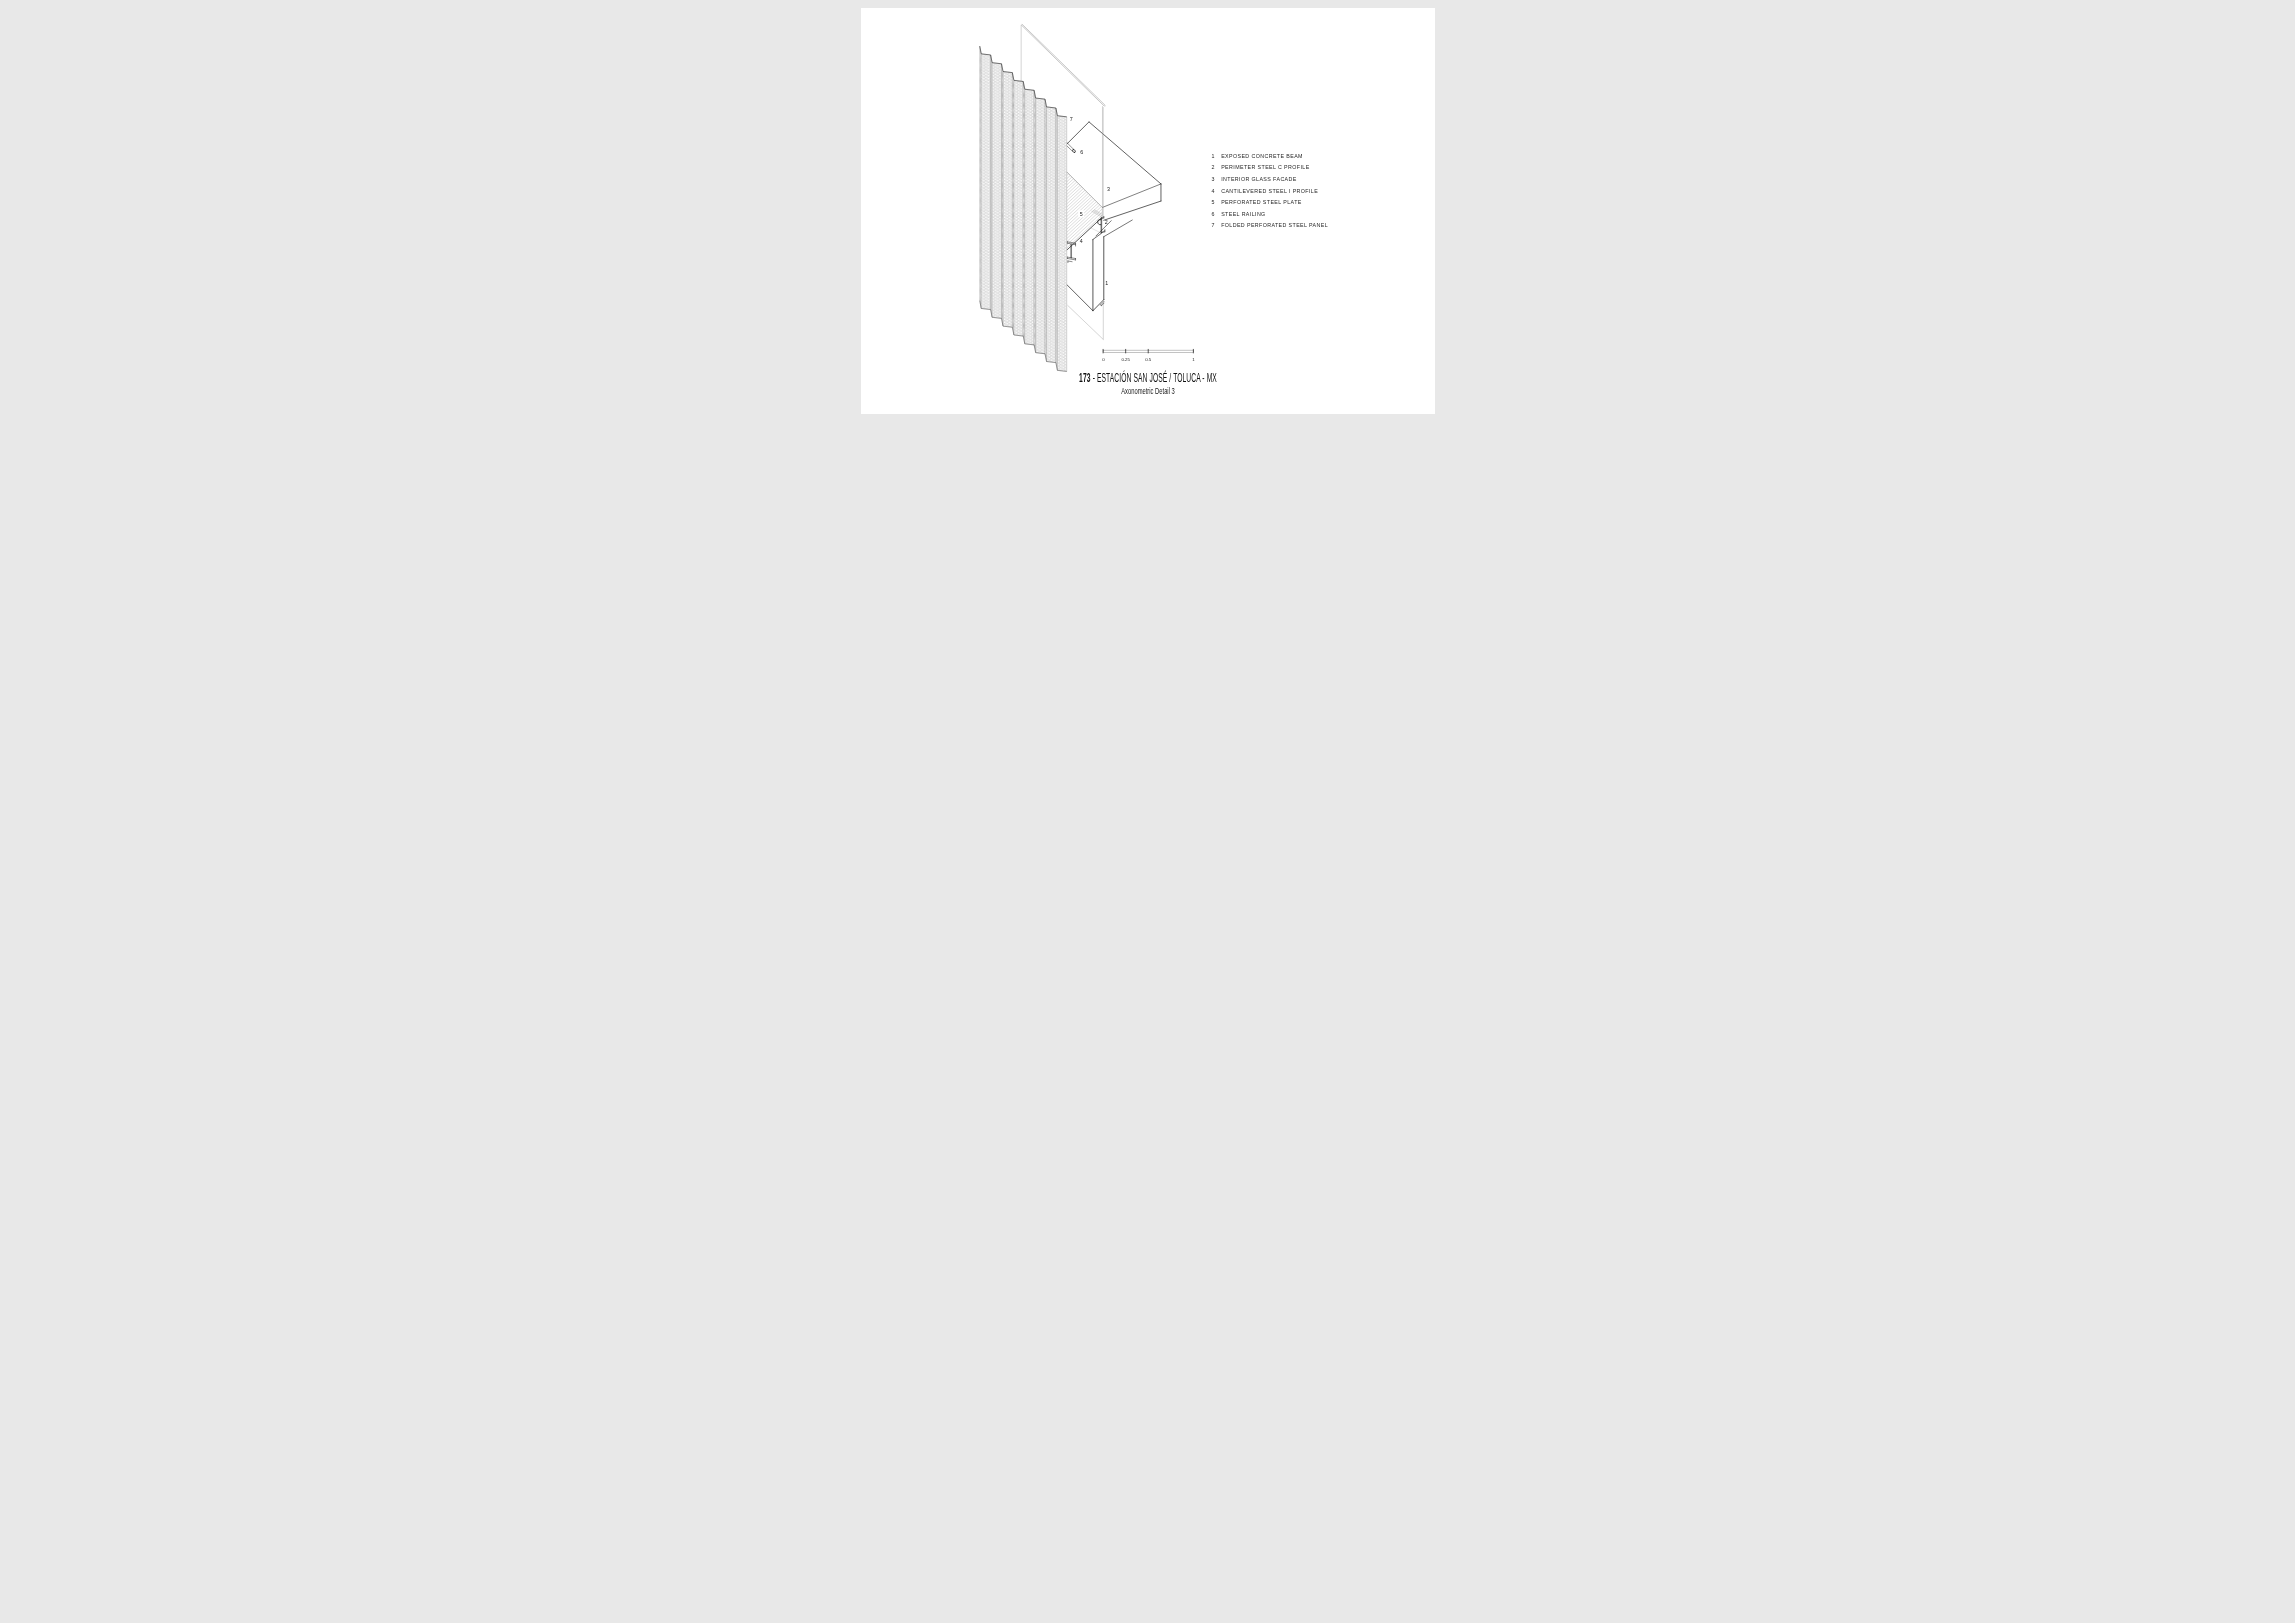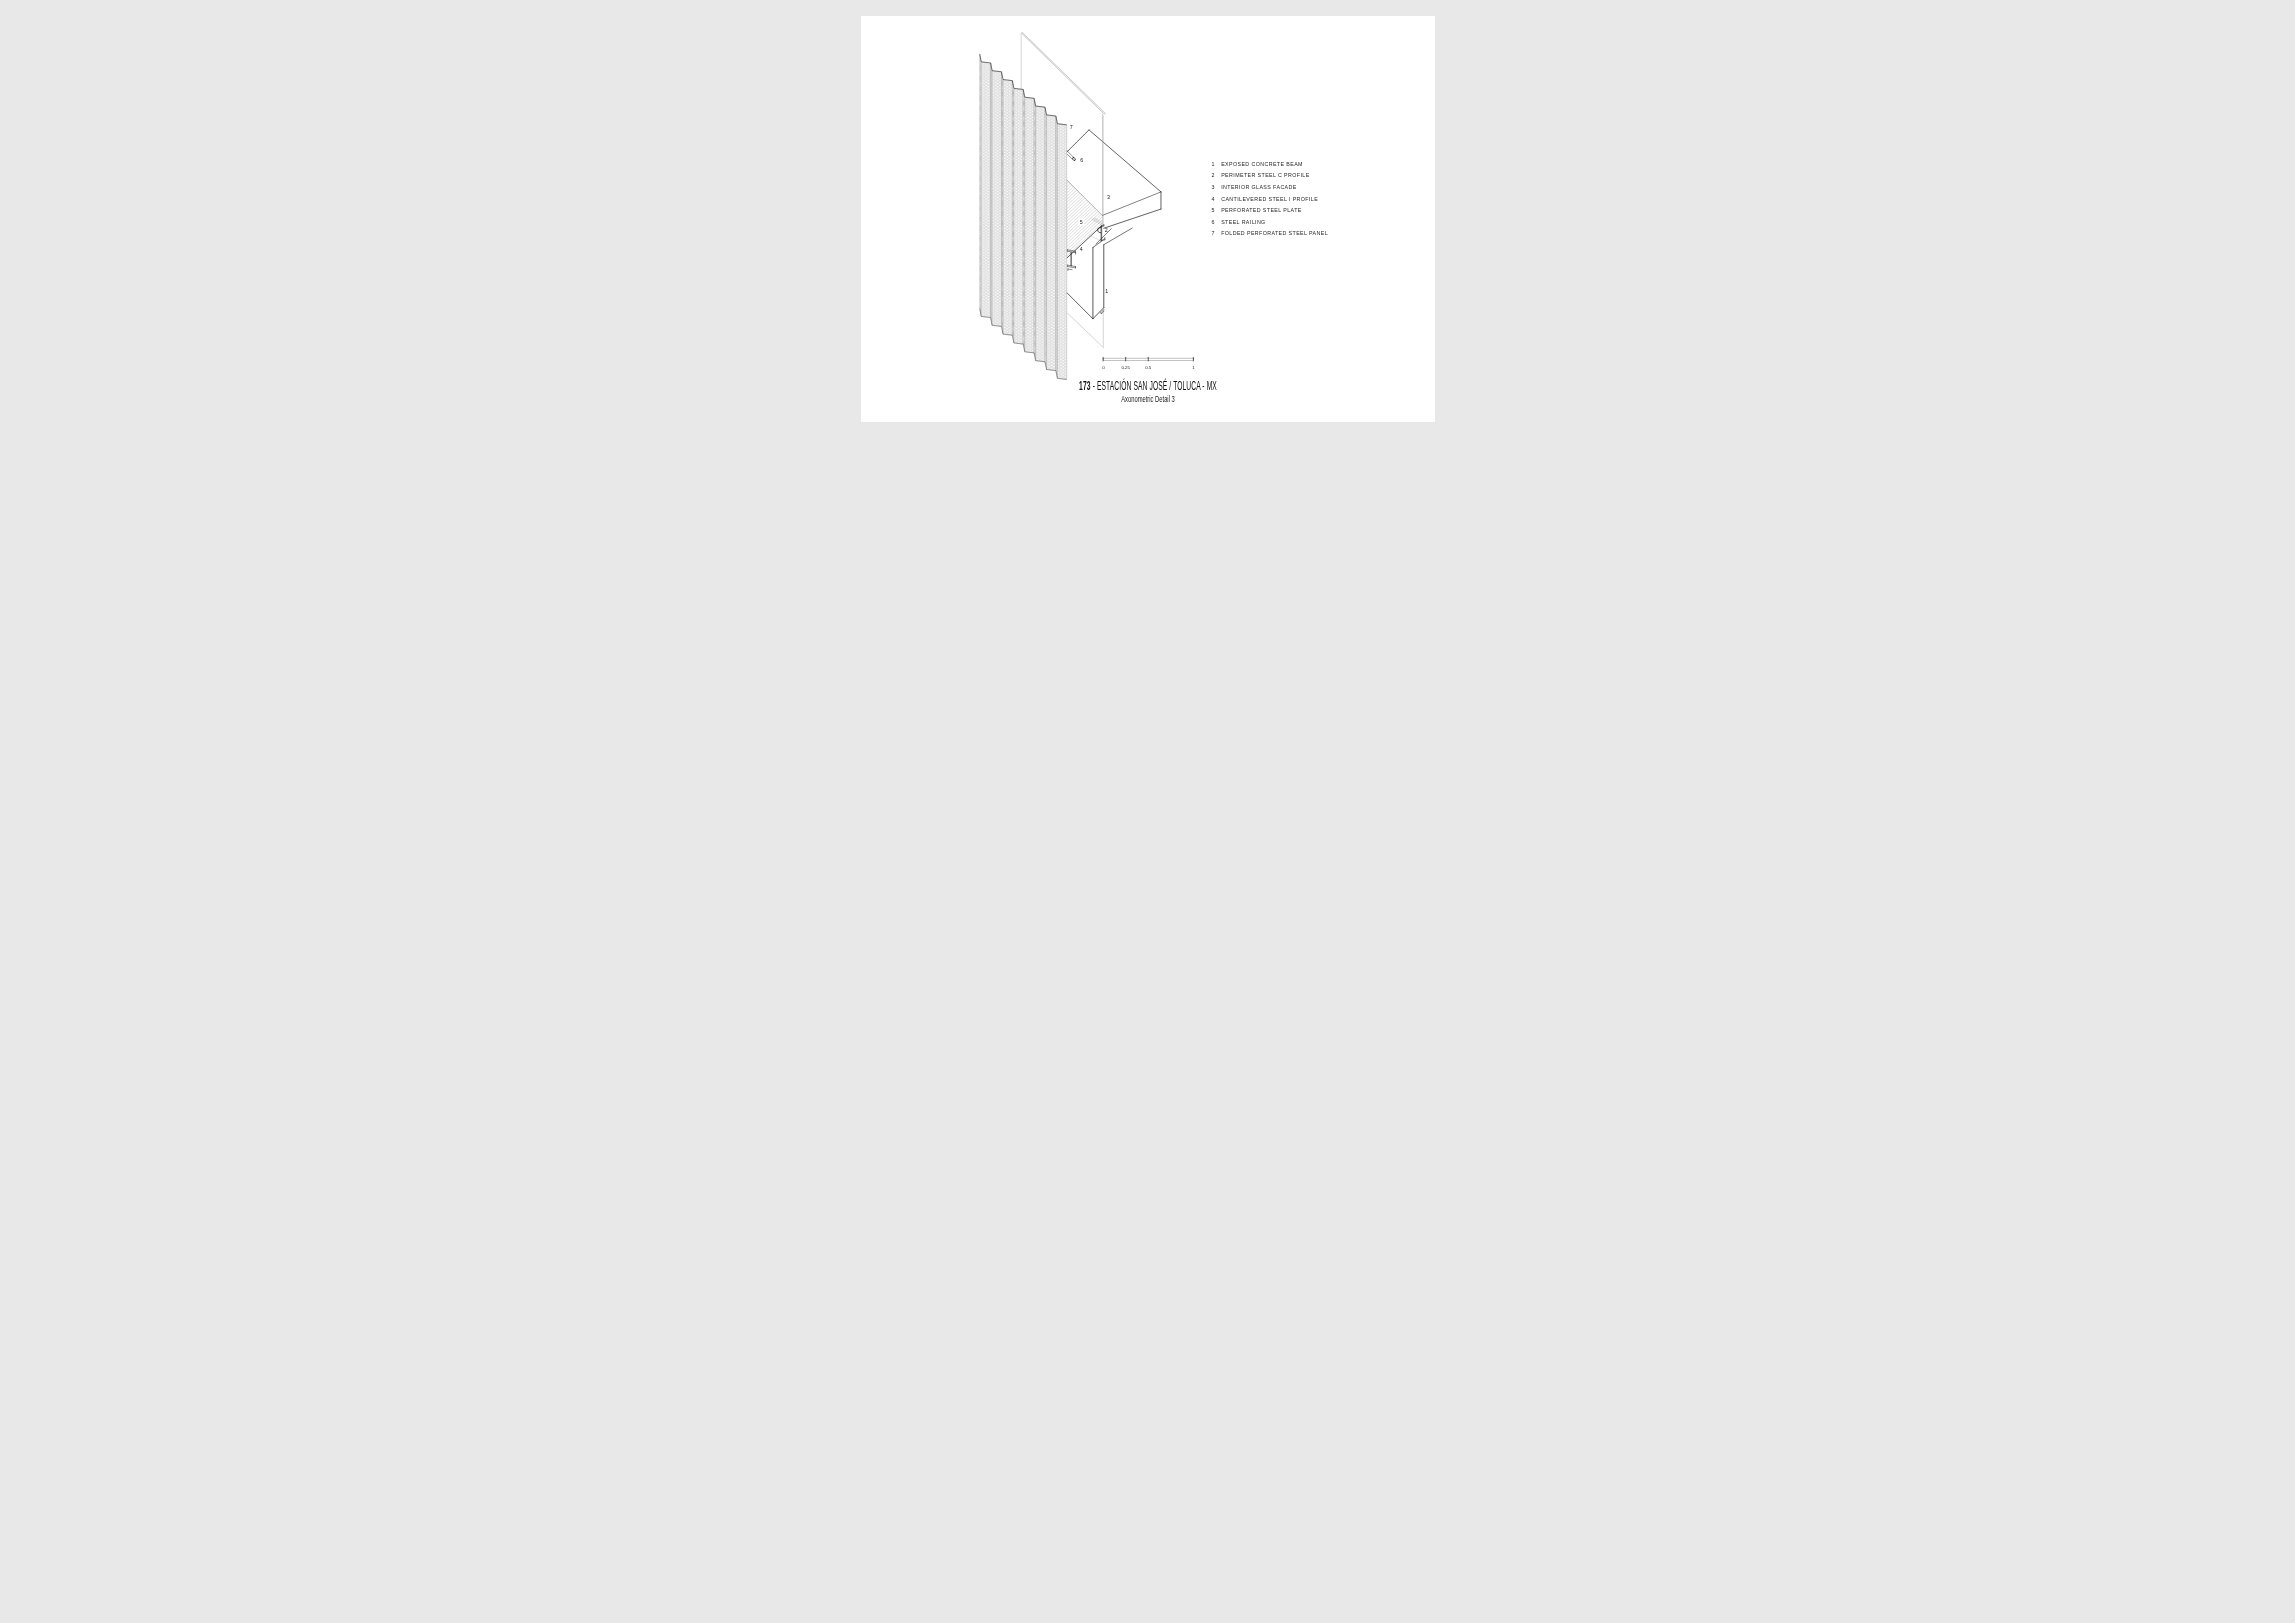--- a/index.html
+++ b/index.html
@@ -1,17 +1,17 @@
 <!DOCTYPE html>
 <html style="font-size:7.4px"><head>
 <meta charset="utf-8">
 <style>
   html,body{margin:0;padding:0;background:#e8e8e8;}
   .sheet{
-    position:relative;width:574px;height:406px;margin:16px auto;
+    position:relative;width:574px;height:406px;margin:8px auto;
     background:#ffffff;overflow:hidden;
     font-family:"Liberation Sans",sans-serif;color:#1c1c1c;
   }
   svg{position:absolute;left:0;top:0;}
   svg text{font-family:"Liberation Sans",sans-serif;fill:#1c1c1c;}
   .callout{font-size:11.5px;}
   .scale-num{font-size:9.5px;fill:#222;}
 
   
   .legend{position:absolute;left:351px;top:142px;}

